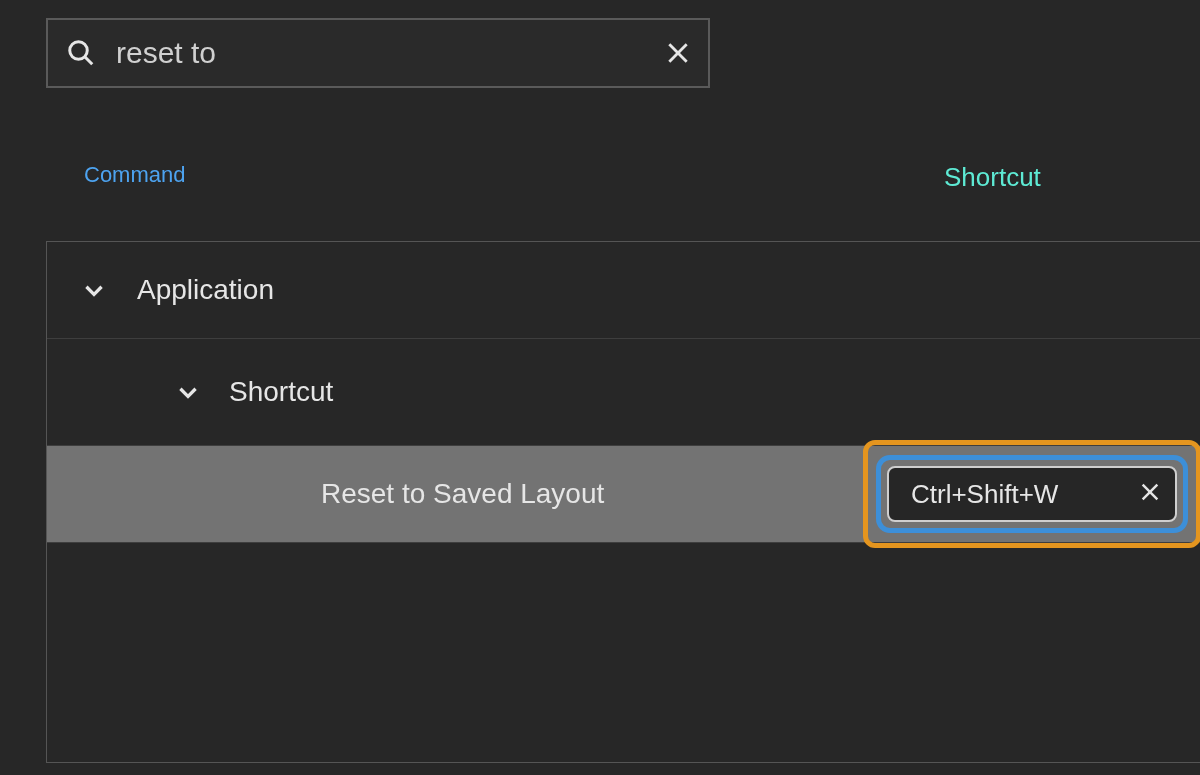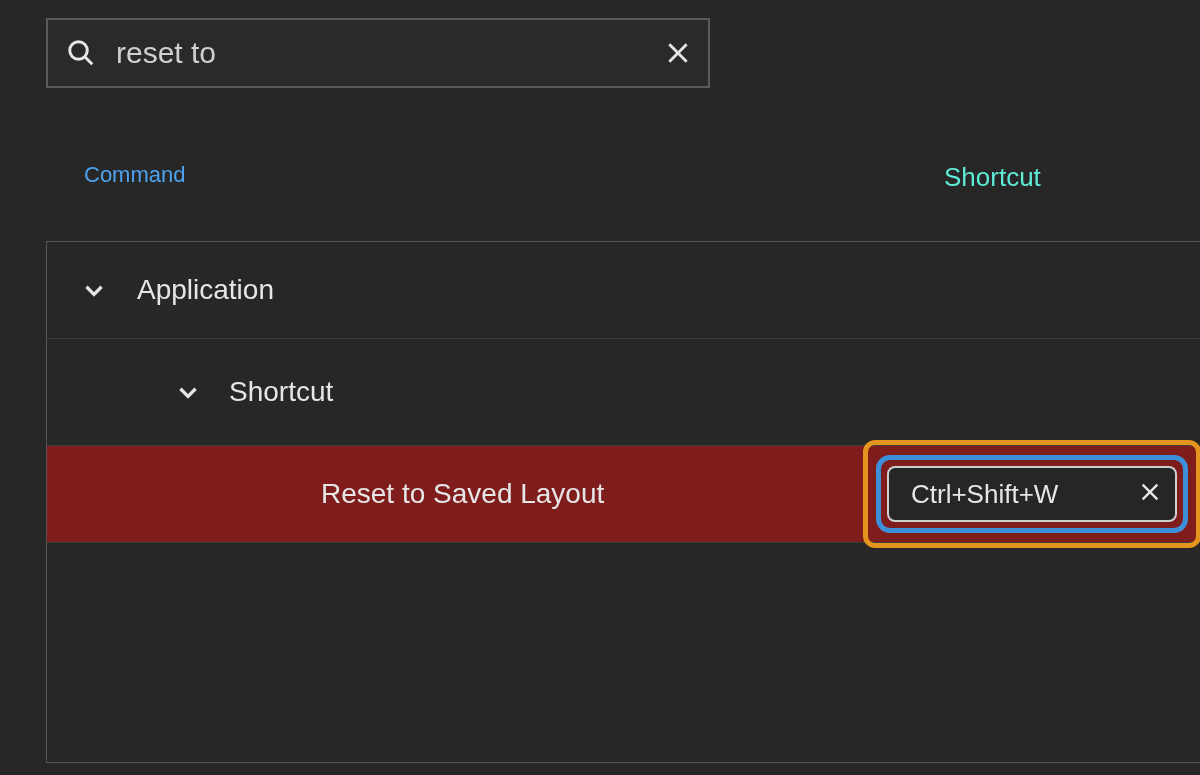--- a/index.html
+++ b/index.html
@@ -94,21 +94,21 @@
     color:#e6e6e6;
   }
   .row-app{
     height:96px;
   }
   .row-workspace{
     height:106px;
   }
   .row-reset{
     height:96px;
-    background:#7f1d1d;
+    background:#737373;
     border-bottom:1px solid #3e3e3e;
   }
   .chev{
     display:flex;
     align-items:center;
     justify-content:center;
   }
   .chev svg{display:block;}
   .app-chev{margin-left:34px;}
   .app-label{margin-left:30px;}

